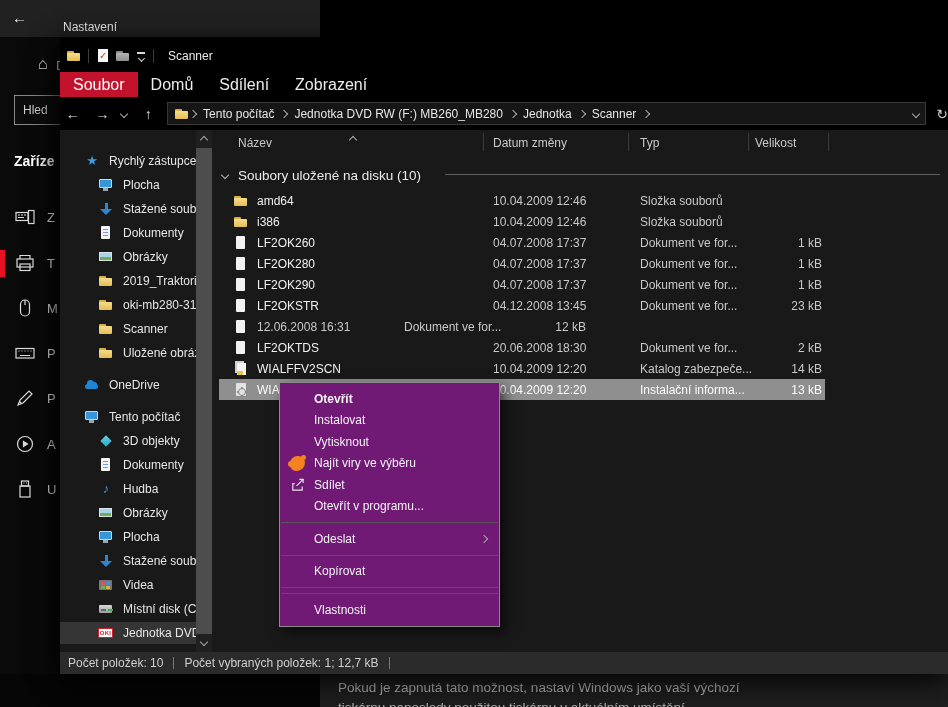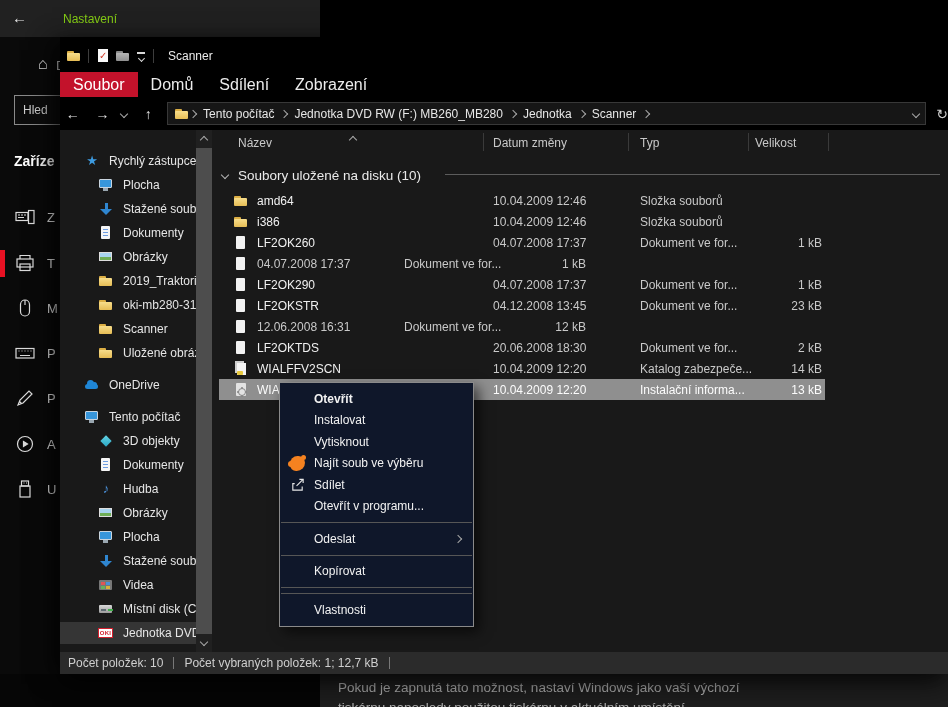--- a/index.html
+++ b/index.html
@@ -4,21 +4,21 @@
 <style>
   html,body{margin:0;padding:0}
   body{width:948px;height:707px;position:relative;overflow:hidden;background:#000;
        font-family:"Liberation Sans","DejaVu Sans",sans-serif;font-size:12px;color:#e8e8e8;
        -webkit-font-smoothing:antialiased}
   .abs{position:absolute}
   
   .s-top-l{left:0;top:0;width:320px;height:37px;background:#212121}
   .s-top-r{left:320px;top:0;width:628px;height:37px;background:#000}
   .s-back{left:12px;top:9px;font-size:15px;color:#e8e8e8}
-  .s-title{left:63px;top:12px;font-size:12px;color:#84cc16}
+  .s-title{left:63px;top:20px;font-size:12px;color:#e5e5e5}
   .s-rail{left:0;top:37px;width:60px;height:637px;background:#0a0a0a;overflow:hidden}
   .s-home{left:38px;top:18px;font-size:16px;color:#e8e8e8}
   .s-home-lbl{left:56px;top:21px;font-size:13px;color:#e8e8e8}
   .s-search{left:14px;top:58px;width:120px;height:28px;background:#0d0d0d;border:1px solid #8a8a8a;
             color:#cfcfcf;line-height:28px;padding-left:8px;font-size:12px}
   .s-hdr{left:14px;top:116px;font-size:14px;font-weight:bold;color:#fff;white-space:nowrap}
   .s-item{left:0;top:0;width:60px;height:24px;display:flex;align-items:center}
   .s-item svg{margin-left:15px;flex:none}
   .s-item .l{margin-left:12px;font-size:13px;color:#e8e8e8}
   .s-accent{left:0;width:5px;height:27px;background:#e81123}
@@ -109,21 +109,21 @@
   .vid:after{content:"";position:absolute;left:3px;top:5px;width:4px;height:3px;background:#e05555;box-shadow:5px 0 0 #4a90d9,0 4px 0 #67b15c,5px 4px 0 #d8b13a}
   .dsk:before{content:"";position:absolute;left:1px;top:4px;width:13px;height:8px;background:linear-gradient(#d8d8d8,#9c9c9c);border-radius:1px}
   .dsk:after{content:"";position:absolute;left:3px;top:8px;width:5px;height:2px;background:#5f6a72;box-shadow:7px 0 0 #3fae49}
   .oki{box-sizing:border-box}
   .oki:before{content:"";position:absolute;left:0;top:3px;width:15px;height:10px;background:#fff;border:1px solid #d31f2d;box-sizing:border-box}
   .oki .t{position:absolute;left:0;top:3px;width:15px;text-align:center;font-size:6px;line-height:10px;font-weight:bold;color:#d31f2d;letter-spacing:.2px}
   .qat-dd{position:relative;width:12px;height:16px}
   .qat-dd:before{content:"";position:absolute;left:2px;top:4px;width:8px;height:1.5px;background:#d8d8d8}
   .qat-dd:after{content:"";position:absolute;left:3.5px;top:8px;width:4px;height:4px;border-right:1.4px solid #d8d8d8;border-bottom:1.4px solid #d8d8d8;transform:rotate(45deg)}
   
-  .menu{left:279px;top:382px;width:195px;background:#0f172a;border:1px solid #8a8a8a;box-sizing:border-box;
+  .menu{left:279px;top:382px;width:221px;background:#701a75;border:1px solid #8a8a8a;box-sizing:border-box;
         padding:5px 0;box-shadow:5px 5px 12px rgba(0,0,0,.6);z-index:50}
   .mi{height:21.5px;display:flex;align-items:center;color:#f2f2f2;font-size:12px;position:relative}
   .mi .gut{width:34px;display:flex;justify-content:center;flex:none}
   .mi.b{font-weight:bold}
   .mi .sub{position:absolute;right:12px}
   .msep{height:1px;background:#565656;margin:5px 1px}
   .avast{width:15px;height:15px;background:#f58220;border-radius:50% 45% 55% 40%;position:relative}
   .avast:before{content:"";position:absolute;left:-2px;top:5px;width:6px;height:6px;background:#f58220;border-radius:50%}
   .avast:after{content:"";position:absolute;right:-1px;top:-1px;width:5px;height:5px;background:#f58220;border-radius:50%}
 </style>
@@ -387,20 +387,21 @@
     </div>
   <div class="row" style="top:192px">
       <span class="ic pg"></span>
       <span class="c-name">LF2OK260</span>
       <span class="c-date">04.07.2008 17:37</span>
       <span class="c-type">Dokument ve for...</span>
       <span class="c-size">1 kB</span>
     </div>
   <div class="row" style="top:213px">
       <span class="ic pg"></span>
+      <span class="c-name">LF2OK280</span>
       <span class="c-date">04.07.2008 17:37</span>
       <span class="c-type">Dokument ve for...</span>
       <span class="c-size">1 kB</span>
     </div>
   <div class="row" style="top:234px">
       <span class="ic pg"></span>
       <span class="c-name">LF2OK290</span>
       <span class="c-date">04.07.2008 17:37</span>
       <span class="c-type">Dokument ve for...</span>
       <span class="c-size">1 kB</span>
@@ -458,21 +459,21 @@
       <span>Instalovat</span>
     </div>
   <div class="mi">
       <span class="gut"></span>
       <span>Vytisknout</span>
     </div>
   <div class="mi">
       <span class="gut">
         <span class="avast"></span>
       </span>
-      <span>Najít soub ve výběru</span>
+      <span>Najít viry ve výběru</span>
     </div>
   <div class="mi">
       <span class="gut">
         <svg width="15" height="15" viewBox="0 0 16 16">
           <g fill="none" stroke="#e8e8e8" stroke-width="1.2">
             <path d="M5 7H3v7h10v-4"></path>
             <path d="M7 9.5L14 2.5"></path>
             <path d="M10 2.5h4v4"></path>
           </g>
         </svg>

